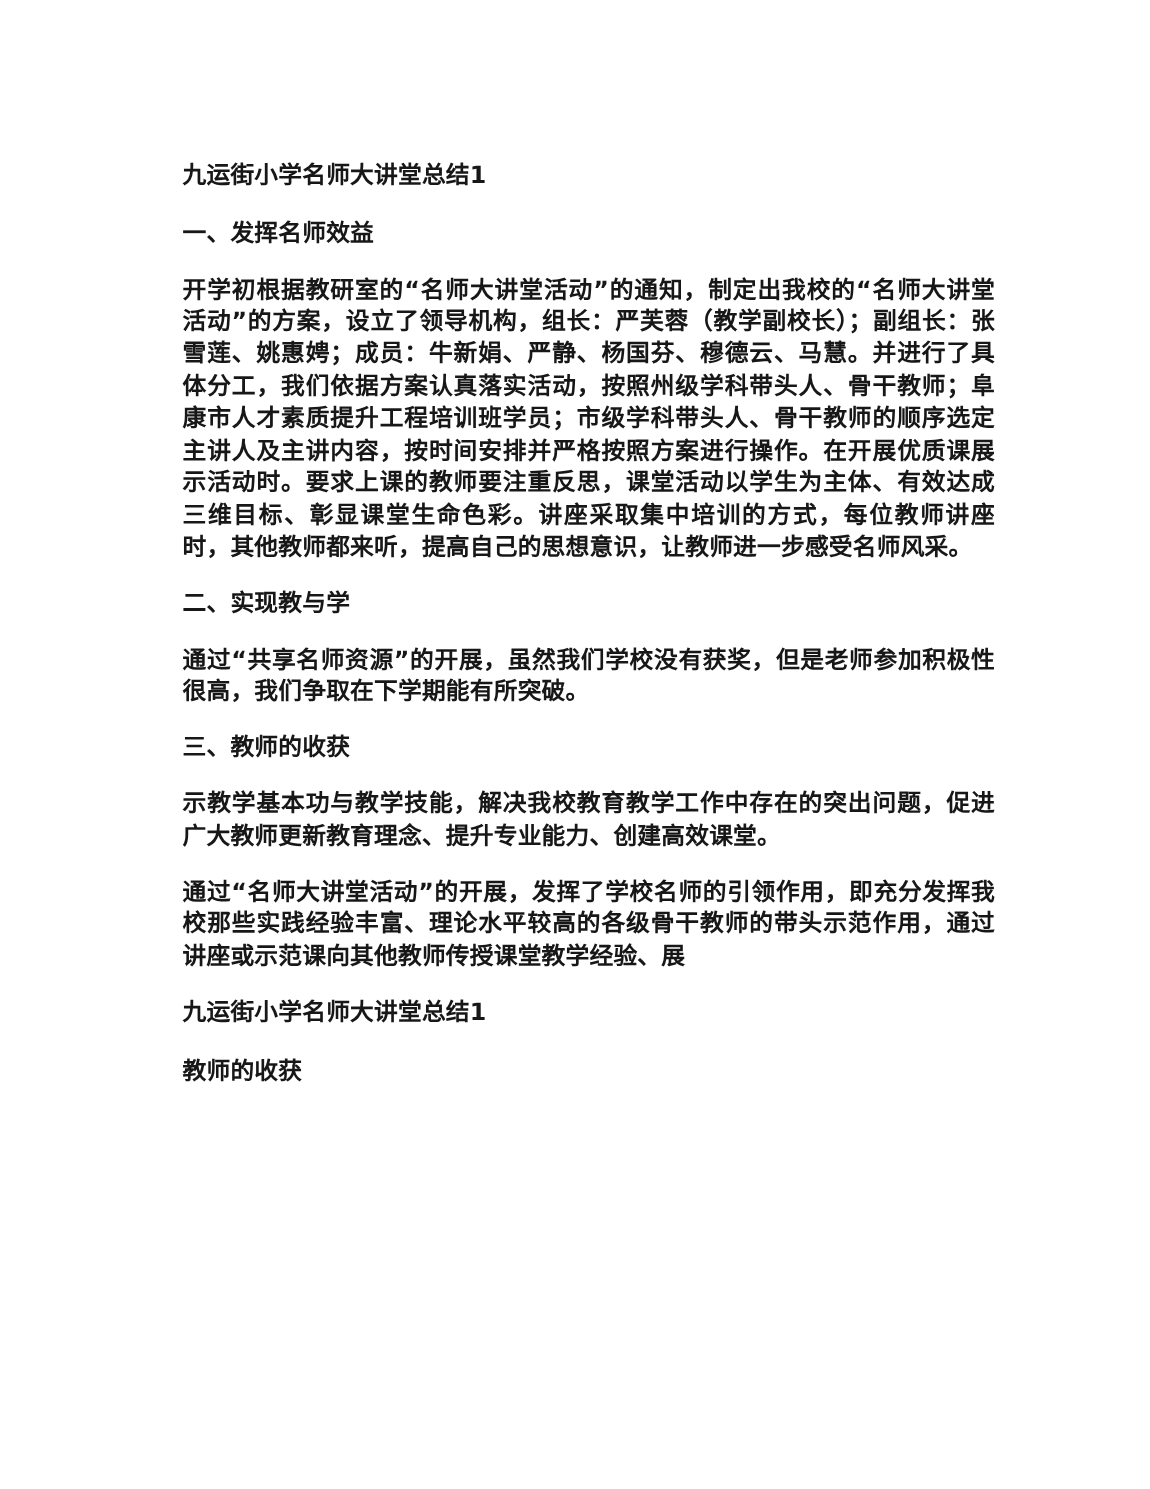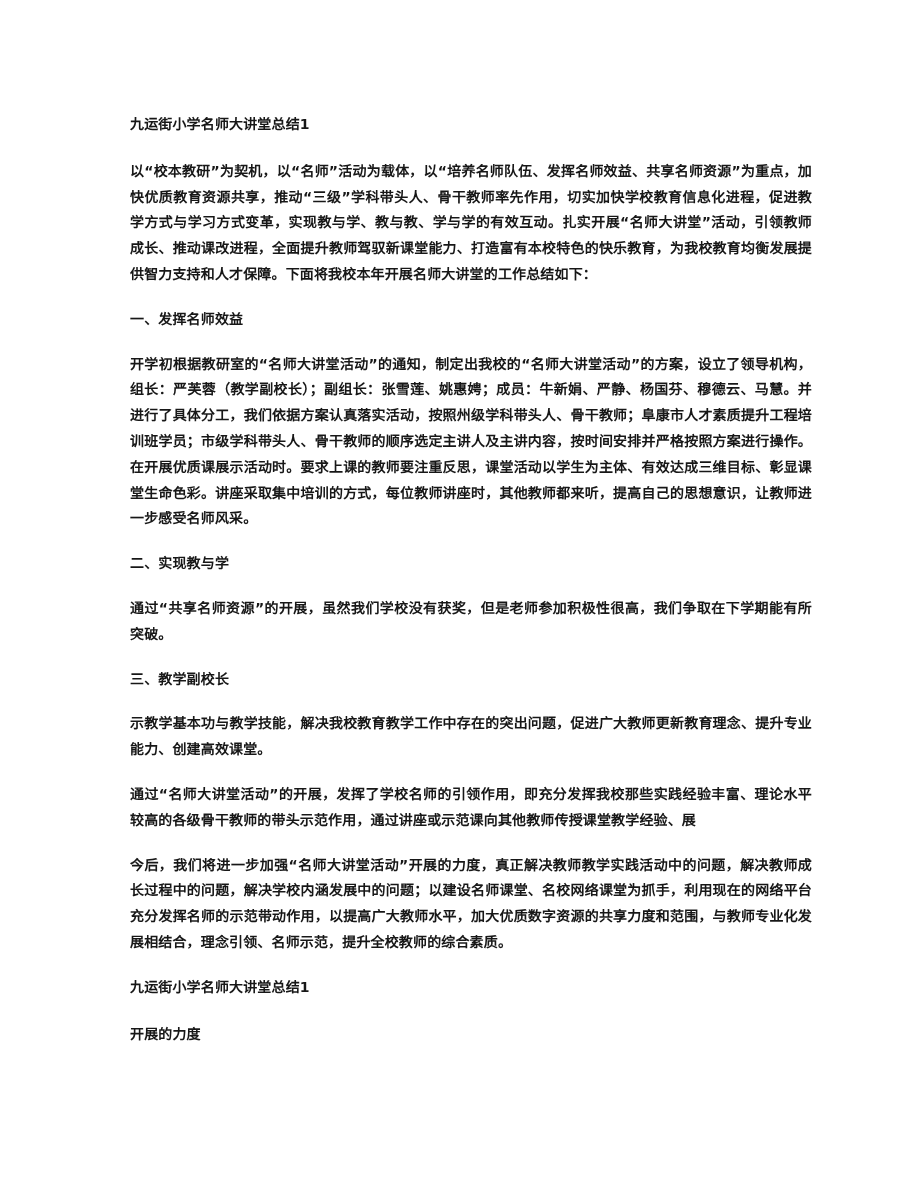--- a/index.html
+++ b/index.html
@@ -22,23 +22,23 @@
     height: 1191px;
     background: #ffffff;
     padding: 112px 110px 0 130px;
   }
   .doc-body {
     width: 682px;
   }
   .title,
   .heading,
   .para {
-    margin: 0;
+    margin: 16px;
     font-weight: 700;
-    font-size: 14px;
+    font-size: 19px;
     line-height: 25.8px;
     letter-spacing: 0.15px;
     text-align: justify;
     text-justify: inter-ideograph;
     word-break: break-all;
     color: #171717;
   }
   .title {
     margin-bottom: 21px;
   }
@@ -54,36 +54,34 @@
   }
 </style>
 </head>
 <body>
 
 <div class="page">
   <div class="doc-body">
 
     <p class="title">九运街小学名师大讲堂总结1</p>
 
-    <p class="para">以“校本教研”为契机，以“名师”活动为载体，以“培养名师队伍、发挥名师效益、共享名师资源”为重点，加快优质教育资源共享，推动“三级”学科带头人、骨干教师率先作用，切实加快学校教育信息化进程，促进教学方式与学习方式变革，实现教与学、教与教、学与学的有效互动。扎实开展“名师大讲堂”活动，引领教师成长、推动课改进程，全面提升教师驾驭新课堂能力、打造富有本校特色的快乐教育，为我校教育均衡发展提供智力支持和人才保障。下面将我校本年开展名师大讲堂的工作总结如下：</p>
 
     <p class="heading">一、发挥名师效益</p>
 
     <p class="para">开学初根据教研室的“名师大讲堂活动”的通知，制定出我校的“名师大讲堂活动”的方案，设立了领导机构，组长：严芙蓉（教学副校长）；副组长：张雪莲、姚惠娉；成员：牛新娟、严静、杨国芬、穆德云、马慧。并进行了具体分工，我们依据方案认真落实活动，按照州级学科带头人、骨干教师；阜康市人才素质提升工程培训班学员；市级学科带头人、骨干教师的顺序选定主讲人及主讲内容，按时间安排并严格按照方案进行操作。在开展优质课展示活动时。要求上课的教师要注重反思，课堂活动以学生为主体、有效达成三维目标、彰显课堂生命色彩。讲座采取集中培训的方式，每位教师讲座时，其他教师都来听，提高自己的思想意识，让教师进一步感受名师风采。</p>
 
     <p class="heading">二、实现教与学</p>
 
     <p class="para">通过“共享名师资源”的开展，虽然我们学校没有获奖，但是老师参加积极性很高，我们争取在下学期能有所突破。</p>
 
-    <p class="heading">三、教学副校长</p>
+    <p class="heading">三、教师的收获</p>
 
     <p class="para">示教学基本功与教学技能，解决我校教育教学工作中存在的突出问题，促进广大教师更新教育理念、提升专业能力、创建高效课堂。</p>
 
     <p class="para">通过“名师大讲堂活动”的开展，发挥了学校名师的引领作用，即充分发挥我校那些实践经验丰富、理论水平较高的各级骨干教师的带头示范作用，通过讲座或示范课向其他教师传授课堂教学经验、展</p>
 
-    <p class="para">今后，我们将进一步加强“名师大讲堂活动”开展的力度，真正解决教师教学实践活动中的问题，解决教师成长过程中的问题，解决学校内涵发展中的问题；以建设名师课堂、名校网络课堂为抓手，利用现在的网络平台充分发挥名师的示范带动作用，以提高广大教师水平，加大优质数字资源的共享力度和范围，与教师专业化发展相结合，理念引领、名师示范，提升全校教师的综合素质。</p>
 
     <p class="title">九运街小学名师大讲堂总结1</p>
 
-    <p class="para">开展的力度</p>
+    <p class="para">教师的收获</p>
 
   </div>
 </div>
 
 </body></html>

